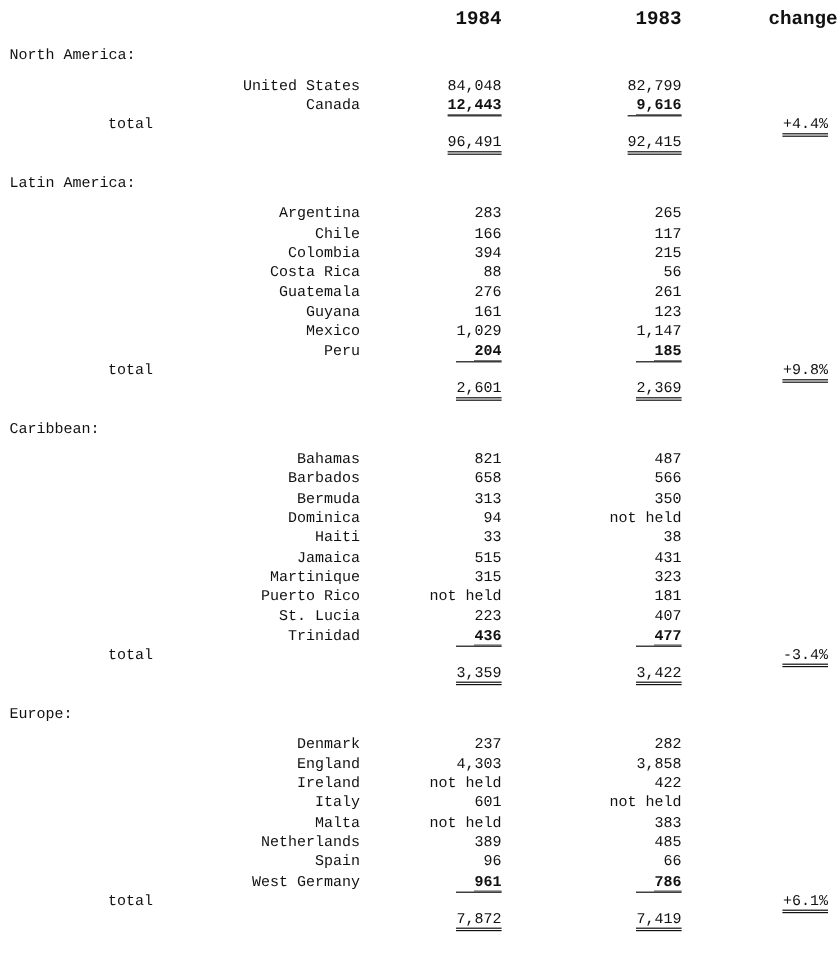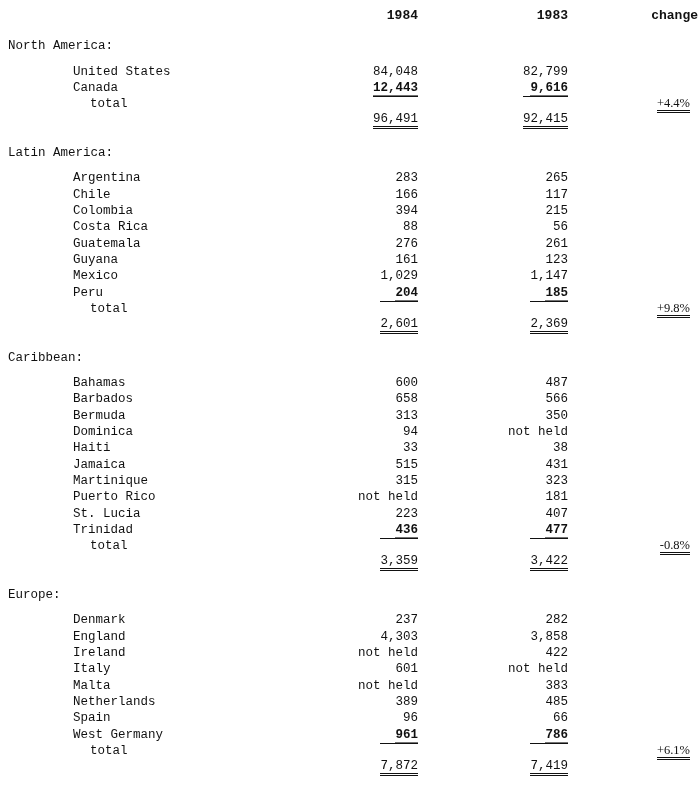--- a/index.html
+++ b/index.html
@@ -36,32 +36,33 @@
   th, td {
     padding: 0;
     vertical-align: top;
     font-weight: normal;
     line-height: 16.3px;
     white-space: pre;
   }
   thead th {
     font-weight: bold;
     padding-bottom: 14px;
-    font-size: 13px;
+    font-size: 16px;
   }
   th.h-name { text-align: left; }
   th.h-y1, th.h-y2 { text-align: right; padding-right: 18px; }
   th.h-chg { text-align: right; padding-right: 0; }
 
   td.name {
     text-align: left;
     padding-left: 8px;
   }
   td.name.indent {
     padding-left: 73px;
+    text-align: right;
   }
   td.name.total {
     padding-left: 90px;
   }
   td.num {
     text-align: right;
     padding-right: 18px;
   }
   td.chg {
     text-align: right;
@@ -78,21 +79,20 @@
     display: inline-block;
     border-top: 1px solid #111;
     border-bottom: 3px double #111;
     line-height: 14px;
     padding-top: 15px;
   }
   .u-chg {
     display: inline-block;
     border-bottom: 3px double #111;
     line-height: 14px;
-    font-family: Liberation Serif, serif;
   }
   tr.group-head td {
     padding-top: 0px;
   }
   tr.spacer td {
     height: 16px;
     line-height: 16px;
     font-size: 1px;
   }
   tr.spacer-sm td {
@@ -221,21 +221,21 @@
           <td class="name">Caribbean:</td>
           <td class="num"></td>
           <td class="num"></td>
           <td class="chg"></td>
         </tr>
         <tr class="spacer-sm">
           <td colspan="4">&nbsp;</td>
         </tr>
         <tr>
           <td class="name indent">Bahamas</td>
-          <td class="num">600</td>
+          <td class="num">821</td>
           <td class="num">487</td>
           <td class="chg"></td>
         </tr>
         <tr>
           <td class="name indent">Barbados</td>
           <td class="num">658</td>
           <td class="num">566</td>
           <td class="chg"></td>
         </tr>
         <tr>
@@ -283,21 +283,21 @@
         <tr>
           <td class="name indent">Trinidad</td>
           <td class="num"><span class="u-single">436</span></td>
           <td class="num"><span class="u-single">477</span></td>
           <td class="chg"></td>
         </tr>
         <tr>
           <td class="name total">total</td>
           <td class="num"><span class="u-double">3,359</span></td>
           <td class="num"><span class="u-double">3,422</span></td>
-          <td class="chg"><span class="u-chg">-0.8%</span></td>
+          <td class="chg"><span class="u-chg">-3.4%</span></td>
         </tr>
         <tr class="spacer">
           <td colspan="4">&nbsp;</td>
         </tr>
         <tr class="group-head">
           <td class="name">Europe:</td>
           <td class="num"></td>
           <td class="num"></td>
           <td class="chg"></td>
         </tr>

